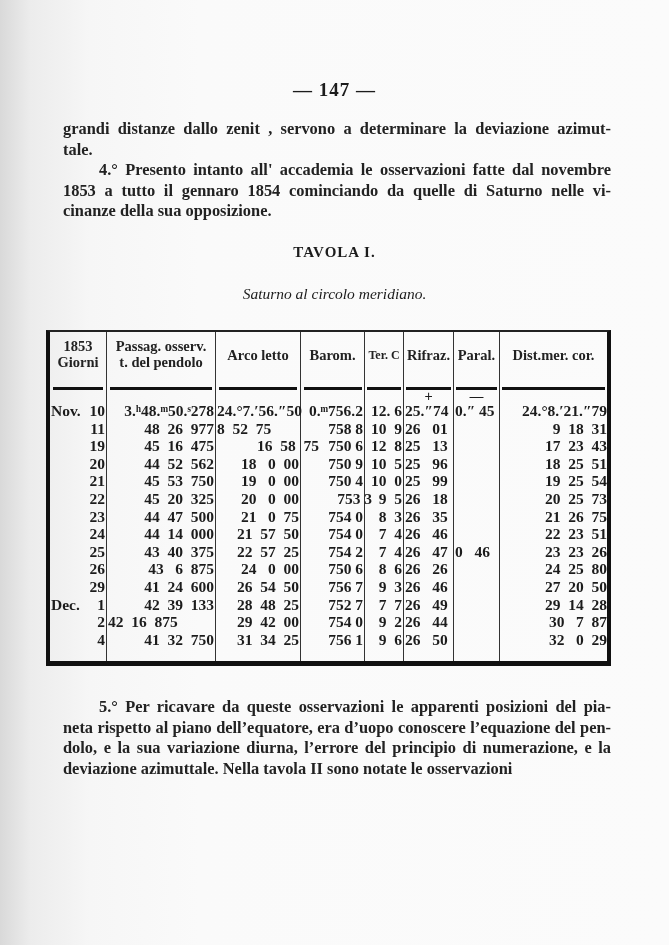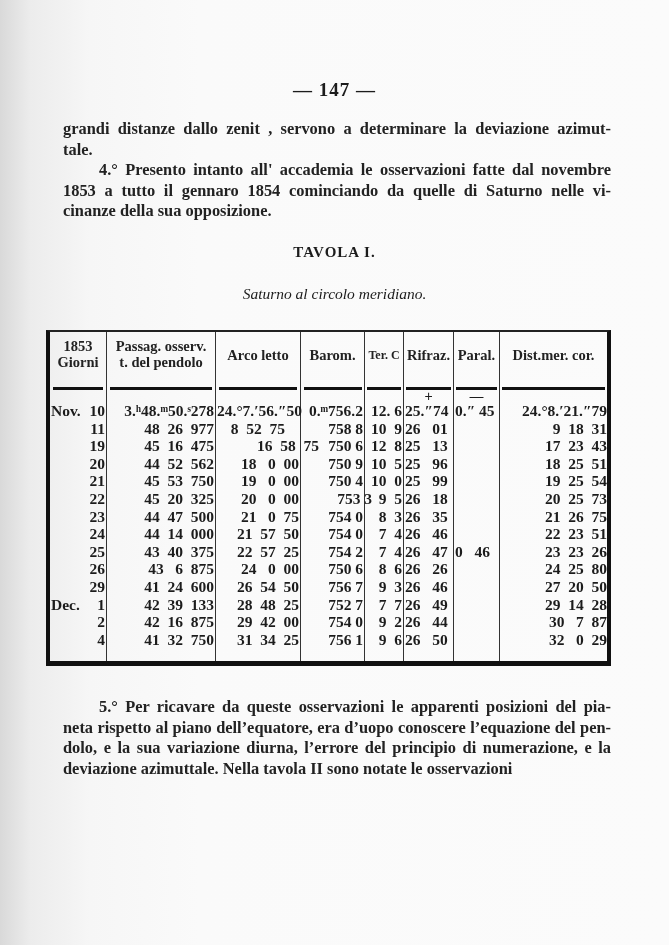--- a/index.html
+++ b/index.html
@@ -115,21 +115,21 @@
         <span class="cell" style="left: 252px; width: 61px; text-align: right;">0.ᵐ756.2</span>
         <span class="cell" style="left: 316px; width: 36px; text-align: right;">12. 6</span>
         <span class="cell" style="left: 355px; width: 47px; text-align: left;">25.″74</span>
         <span class="cell" style="left: 405px; width: 43px; text-align: left;">0.″ 45</span>
         <span class="cell" style="left: 451px; width: 106px; text-align: right;">24.°8.′21.″79</span>
       </div>
       <div class="row" style="top: 17.6px;">
         <span class="cell" style="left: 1px; width: 30px; text-align: left;"></span>
         <span class="cell" style="left: 31px; width: 24px; text-align: right;">11</span>
         <span class="cell" style="left: 58px; width: 106px; text-align: right;">48  26  977</span>
-        <span class="cell" style="left: 167px; width: 68px; text-align: right;">8  52  75</span>
+        <span class="cell" style="left: 167px; width: 68px; text-align: left;">8  52  75</span>
         <span class="cell" style="left: 252px; width: 61px; text-align: right;">758 8</span>
         <span class="cell" style="left: 316px; width: 36px; text-align: right;">10  9</span>
         <span class="cell" style="left: 355px; width: 47px; text-align: left;">26   01</span>
         <span class="cell" style="left: 405px; width: 43px; text-align: left;"></span>
         <span class="cell" style="left: 451px; width: 106px; text-align: right;">9  18  31</span>
       </div>
       <div class="row" style="top: 35.2px;">
         <span class="cell" style="left: 1px; width: 30px; text-align: left;"></span>
         <span class="cell" style="left: 31px; width: 24px; text-align: right;">19</span>
         <span class="cell" style="left: 58px; width: 106px; text-align: right;">45  16  475</span>
@@ -235,21 +235,21 @@
         <span class="cell" style="left: 167px; width: 82px; text-align: right;">28  48  25</span>
         <span class="cell" style="left: 252px; width: 61px; text-align: right;">752 7</span>
         <span class="cell" style="left: 316px; width: 36px; text-align: right;">7  7</span>
         <span class="cell" style="left: 355px; width: 47px; text-align: left;">26   49</span>
         <span class="cell" style="left: 405px; width: 43px; text-align: left;"></span>
         <span class="cell" style="left: 451px; width: 106px; text-align: right;">29  14  28</span>
       </div>
       <div class="row" style="top: 211.2px;">
         <span class="cell" style="left: 1px; width: 30px; text-align: left;"></span>
         <span class="cell" style="left: 31px; width: 24px; text-align: right;">2</span>
-        <span class="cell" style="left: 58px; width: 106px; text-align: right;">42  16  875</span>
+        <span class="cell" style="left: 58px; width: 106px; text-align: left;">42  16  875</span>
         <span class="cell" style="left: 167px; width: 82px; text-align: right;">29  42  00</span>
         <span class="cell" style="left: 252px; width: 61px; text-align: right;">754 0</span>
         <span class="cell" style="left: 316px; width: 36px; text-align: right;">9  2</span>
         <span class="cell" style="left: 355px; width: 47px; text-align: left;">26   44</span>
         <span class="cell" style="left: 405px; width: 43px; text-align: left;"></span>
         <span class="cell" style="left: 451px; width: 106px; text-align: right;">30   7  87</span>
       </div>
       <div class="row" style="top: 228.8px;">
         <span class="cell" style="left: 1px; width: 30px; text-align: left;"></span>
         <span class="cell" style="left: 31px; width: 24px; text-align: right;">4</span>

